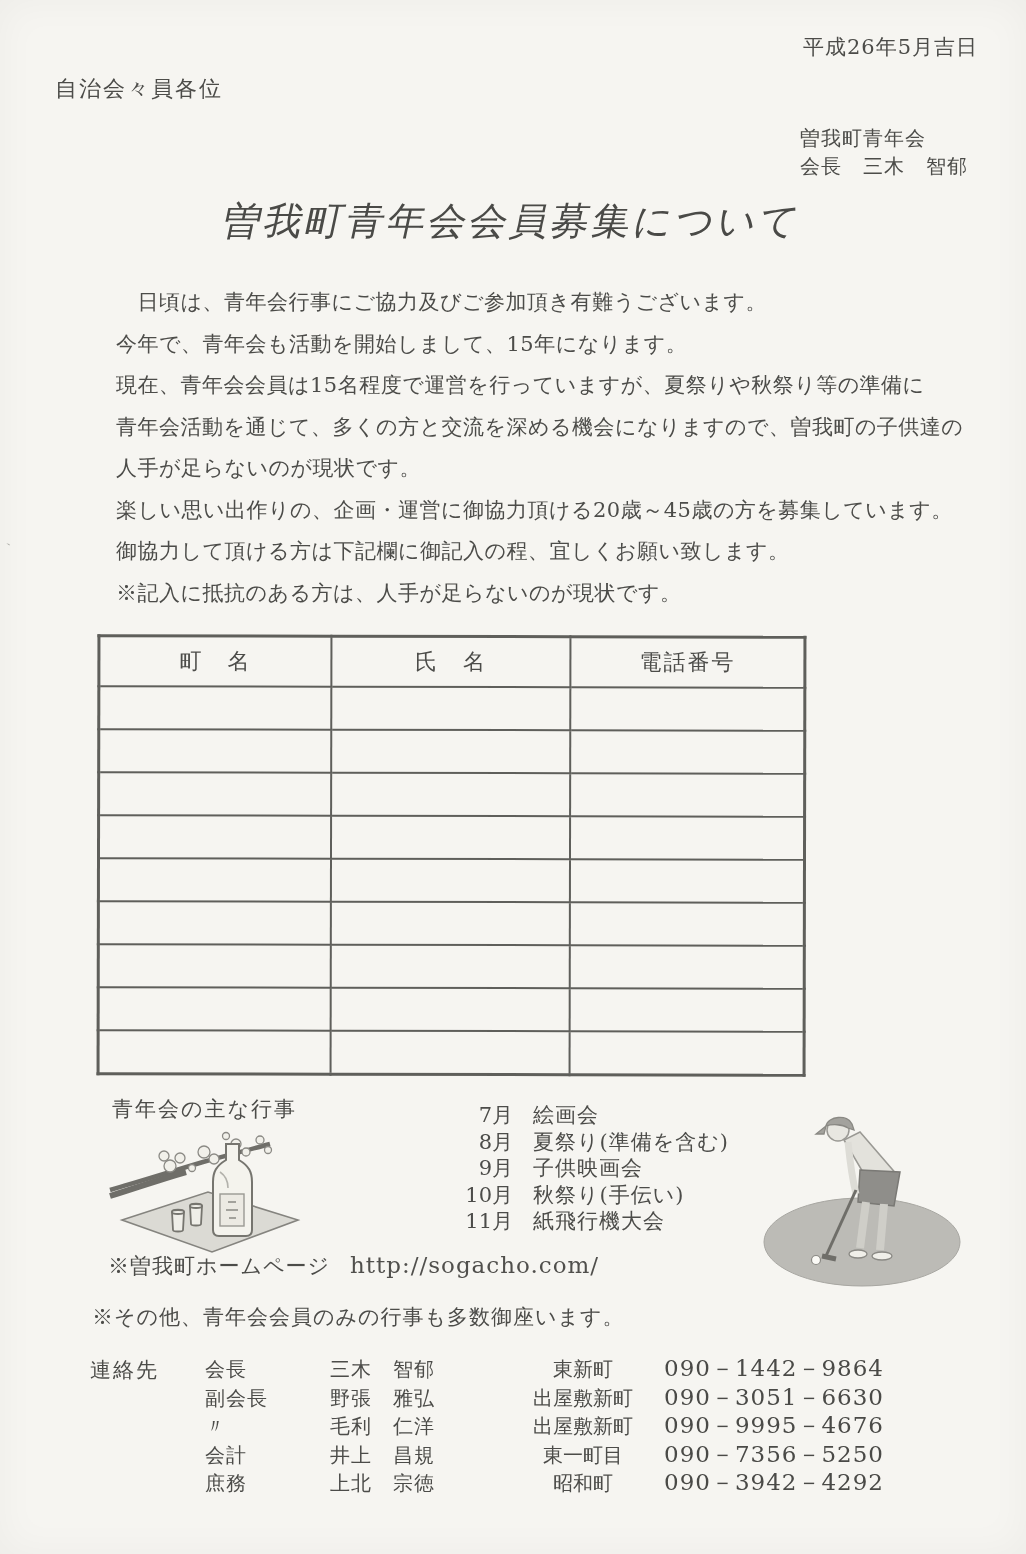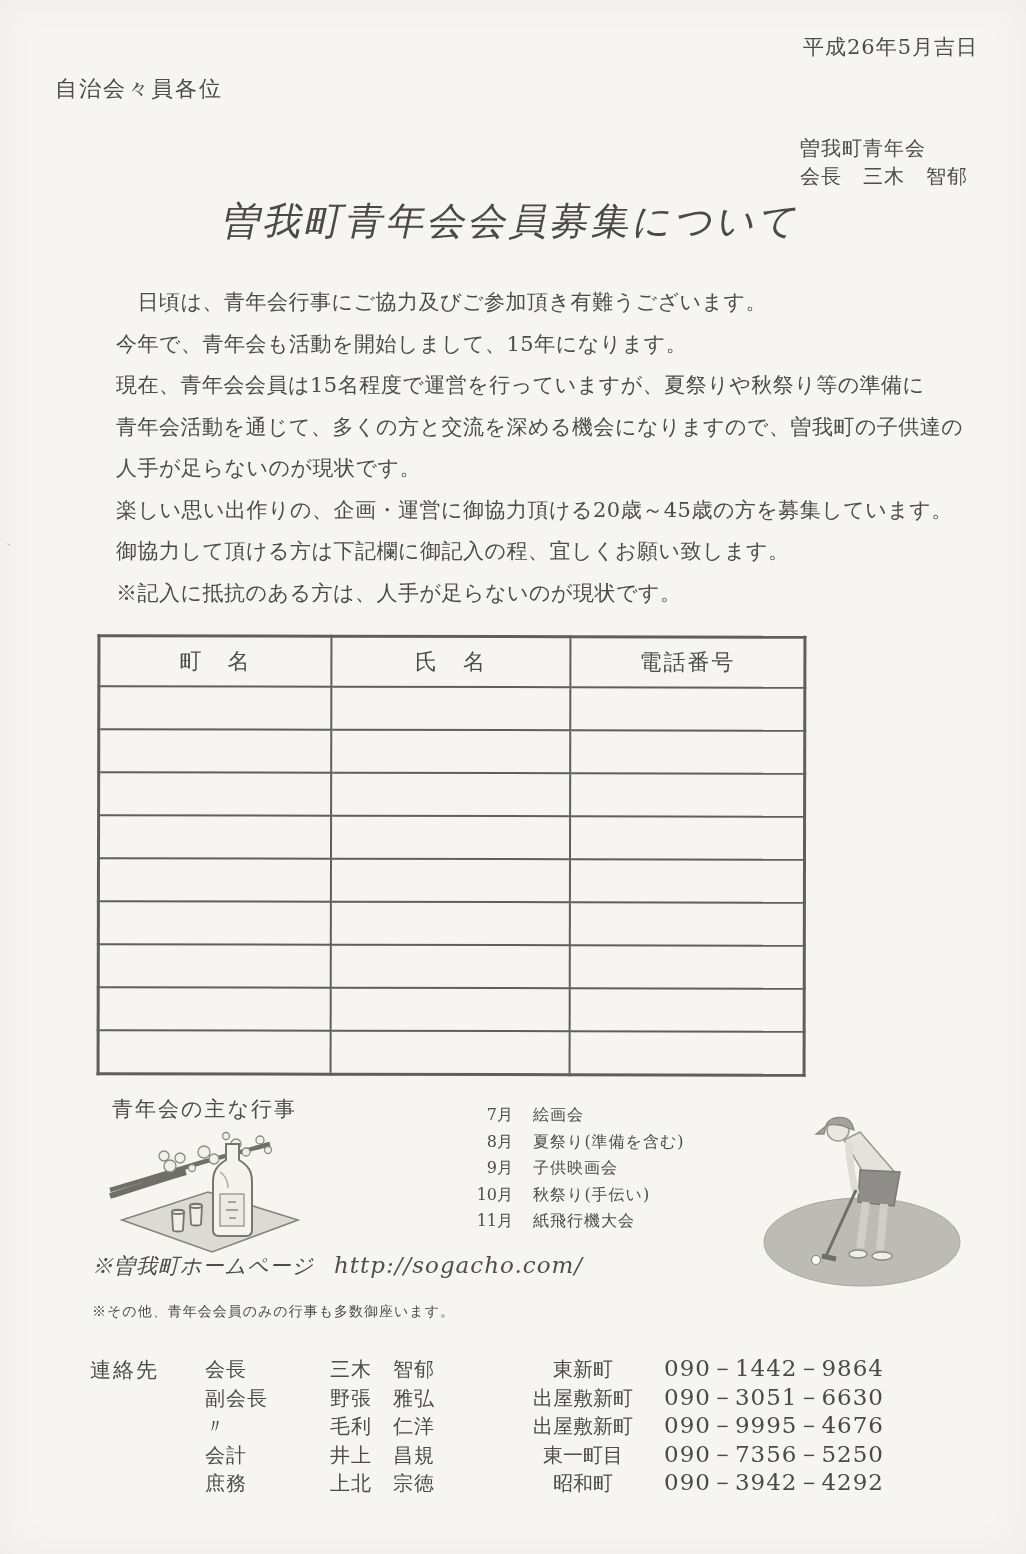--- a/index.html
+++ b/index.html
@@ -7,51 +7,51 @@
     position:relative;
     width:1026px;height:1554px;
     background:#f6f5f1;
     font-family:"DejaVu Serif","Liberation Serif",serif;
     color:#4c4c49;
     overflow:hidden;
     box-shadow:inset 0 0 40px rgba(0,0,0,0.04);
   }
   .date{position:absolute;top:33px;right:48px;font-size:21px;letter-spacing:1px;}
   .addressee{position:absolute;top:74px;left:55px;font-size:22px;letter-spacing:2px;}
-  .sender{position:absolute;top:134px;left:800px;font-size:20px;line-height:28px;letter-spacing:1px;}
+  .sender{position:absolute;top:124px;left:800px;font-size:20px;line-height:28px;letter-spacing:1px;}
   .artifact{position:absolute;top:530px;left:4px;font-size:13px;color:#a9a8a4;transform:rotate(-20deg);}
   .title{position:absolute;top:196px;left:0;width:100%;text-align:center;margin:0;font-weight:500;}
   .title span{display:inline-block;font-size:38px;color:#4a4a47;transform:skewX(-12deg);letter-spacing:3px;}
   .body-block{position:absolute;top:282px;left:116px;width:870px;font-size:21px;}
   .body-line{height:41.5px;line-height:41.5px;white-space:nowrap;letter-spacing:0.5px;}
 
   table.signup{
     position:absolute;top:635px;left:97px;width:693px;
     border-collapse:collapse;table-layout:fixed;
     transform:rotate(0.12deg);
   }
   table.signup,table.signup th,table.signup td{border:2px solid #5f5f5b;}
   table.signup{border-width:3px;}
   table.signup th{height:46px;font-size:22px;font-weight:500;letter-spacing:2px;color:#4c4c49;}
   table.signup td{height:39px;}
   .col1{width:228px;} .col2{width:235px;} .col3{width:230px;}
 
   .events-heading{position:absolute;top:1095px;left:112px;font-size:21px;letter-spacing:2px;}
-  .events{position:absolute;top:1102px;left:425px;font-size:16px;}
+  .events{position:absolute;top:1102px;left:425px;font-size:21px;}
   .event-row{height:26.5px;line-height:26.5px;white-space:nowrap;}
   .event-month{display:inline-block;width:88px;text-align:right;}
   .event-name{margin-left:20px;letter-spacing:1px;}
 
   .illust{position:absolute;}
   .illust-hanami{top:1128px;left:108px;}
   .illust-golfer{top:1090px;left:760px;}
 
-  .homepage{position:absolute;top:1252px;left:92px;font-size:21px;letter-spacing:1px;font-style:italic;}
+  .homepage{position:absolute;top:1252px;left:108px;font-size:21px;letter-spacing:1px;}
   .homepage .url{font-size:23px;margin-left:20px;letter-spacing:1px;color:#504f4c;}
-  .note-other{position:absolute;top:1303px;left:92px;font-size:14px;letter-spacing:1px;text-align:right;}
+  .note-other{position:absolute;top:1303px;left:92px;font-size:21px;letter-spacing:1px;text-align:right;}
 
   .contacts-label{position:absolute;top:1356px;left:90px;font-size:21px;letter-spacing:2px;}
   .contacts{position:absolute;top:1354px;left:205px;font-size:20px;}
   .contact-row{height:28.5px;line-height:28.5px;white-space:nowrap;}
   .c-role{display:inline-block;width:125px;letter-spacing:1px;}
   .c-name{display:inline-block;width:172px;letter-spacing:1px;}
   .c-town{display:inline-block;width:162px;text-align:center;}
   .c-phone{display:inline-block;font-size:23px;letter-spacing:1px;color:#4a4a47;}
 </style>
 </head>

